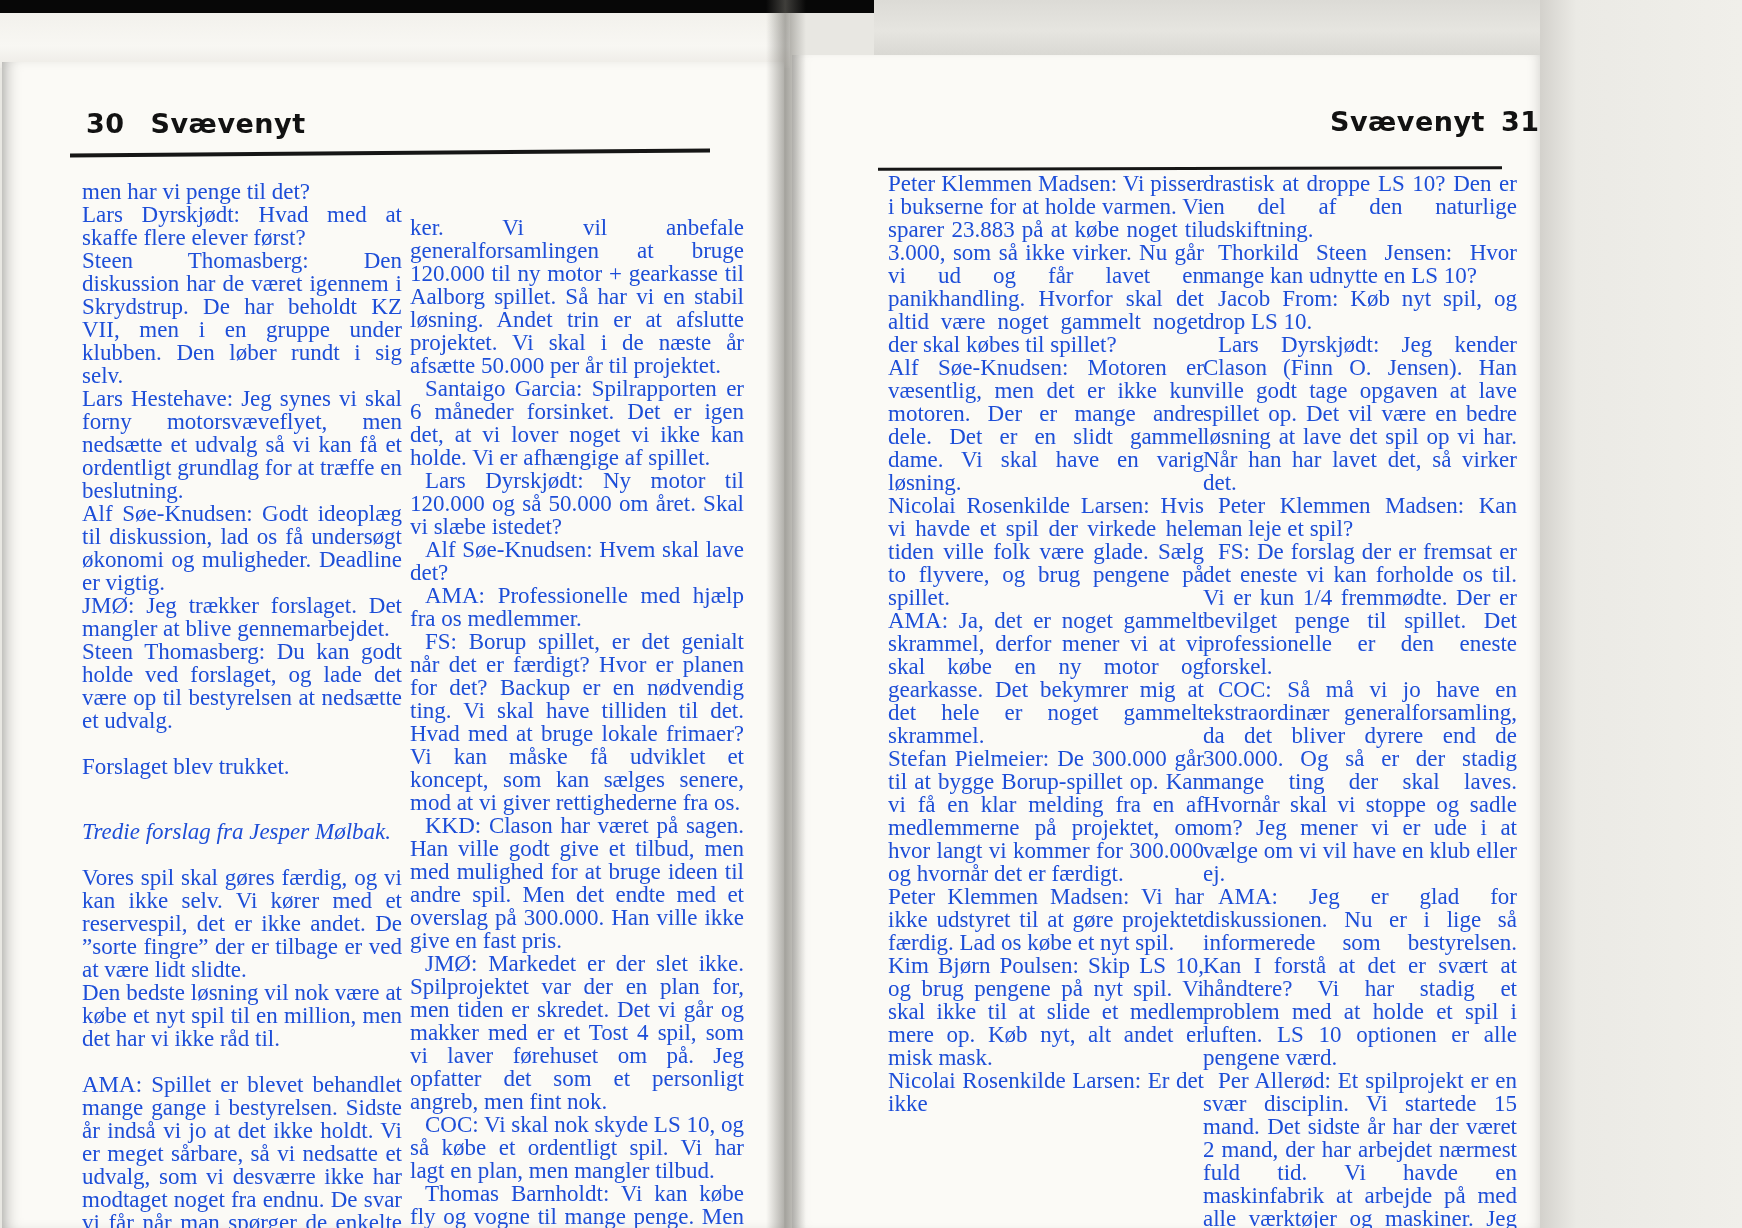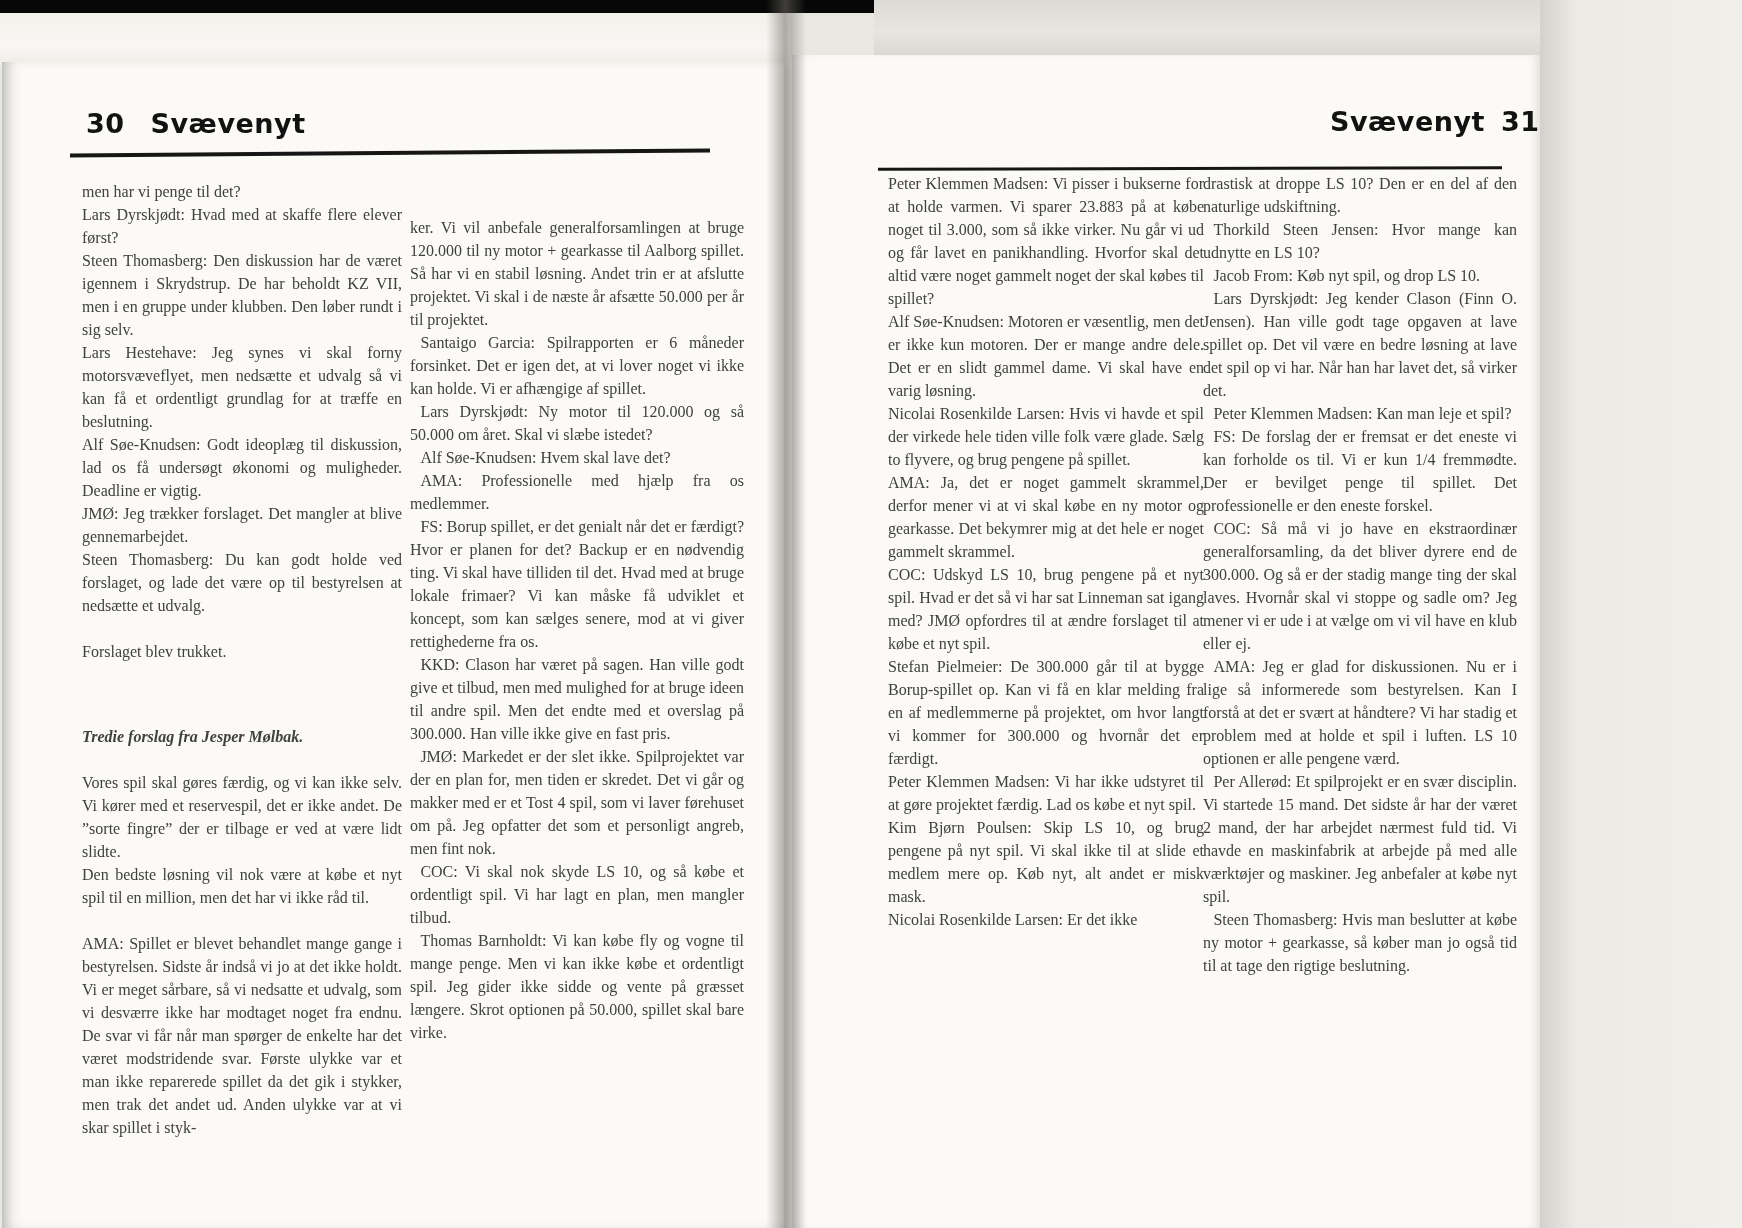--- a/index.html
+++ b/index.html
@@ -54,30 +54,30 @@
   .header-right { left: 1330px; top: 106px; }
   .header-right .pageno { margin-left: 16px; }
   .rule {
     position: absolute; background: #161616; height: 4px;
   }
   .rule-left { left: 70px; top: 151px; width: 640px; transform: rotate(-0.45deg); }
   .rule-right { left: 878px; top: 167px; width: 624px; transform: rotate(-0.15deg); height: 3px; }
   
   .col {
     position: absolute;
-    font-size: 16px; line-height: 23px; color: #404040;
+    font-size: 23px; line-height: 23px; color: #1d4ed8;
     text-align: justify;
   }
   .col-1 { left: 82px;   top: 180px; width: 320px; height: 1048px; overflow: hidden; }
   .col-2 { left: 410px;  top: 180px; width: 334px; height: 1048px; overflow: hidden; margin-top: 36px; }
   .col-3 { left: 888px;  top: 172px; width: 316px; height: 1056px; overflow: hidden; }
   .col-4 { left: 1203px; top: 172px; width: 314px; height: 1056px; overflow: hidden; }
   .para { margin: 0; }
   .col.indented .para:not(:first-child) { text-indent: 0.65em; }
-  .para.heading { font-weight: bold; font-style: italic; text-indent: 0 !important; margin-top: 20px; }
+  .para.heading { font-weight: normal; font-style: italic; text-indent: 0 !important; }
   .spacer-sm { height: 23px; }
   .spacer-lg { height: 42px; }
 </style>
 </head>
 <body>
 
 <div class="top-black-bar"></div>
 <div class="top-left-white"></div>
 <div class="top-right-gray"></div>
 <div class="right-margin"></div>
@@ -124,21 +124,20 @@
     <p class="para">KKD: Clason har været på sagen. Han ville godt give et tilbud, men med mulighed for at bruge ideen til andre spil. Men det endte med et overslag på 300.000. Han ville ikke give en fast pris.</p>
     <p class="para">JMØ: Markedet er der slet ikke. Spilprojektet var der en plan for, men tiden er skredet. Det vi går og makker med er et Tost 4 spil, som vi laver førehuset om på. Jeg opfatter det som et personligt angreb, men fint nok.</p>
     <p class="para">COC: Vi skal nok skyde LS 10, og så købe et ordentligt spil. Vi har lagt en plan, men mangler tilbud.</p>
     <p class="para">Thomas Barnholdt: Vi kan købe fly og vogne til mange penge. Men vi kan ikke købe et ordentligt spil. Jeg gider ikke sidde og vente på græsset længere. Skrot optionen på 50.000, spillet skal bare virke.</p>
   </div>
 <div class="col col-3">
     <p class="para">Peter Klemmen Madsen: Vi pisser i bukserne for at holde varmen. Vi sparer 23.883 på at købe noget til 3.000, som så ikke virker. Nu går vi ud og får lavet en panikhandling. Hvorfor skal det altid være noget gammelt noget der skal købes til spillet?</p>
     <p class="para">Alf Søe-Knudsen: Motoren er væsentlig, men det er ikke kun motoren. Der er mange andre dele. Det er en slidt gammel dame. Vi skal have en varig løsning.</p>
     <p class="para">Nicolai Rosenkilde Larsen: Hvis vi havde et spil der virkede hele tiden ville folk være glade. Sælg to flyvere, og brug pengene på spillet.</p>
     <p class="para">AMA: Ja, det er noget gammelt skrammel, derfor mener vi at vi skal købe en ny motor og gearkasse. Det bekymrer mig at det hele er noget gammelt skrammel.</p>
-    <p class="para">COC: Udskyd LS 10, brug pengene på et nyt spil. Hvad er det så vi har sat Linneman sat igang med? JMØ opfordres til at ændre forslaget til at købe et nyt spil.</p>
     <p class="para">Stefan Pielmeier: De 300.000 går til at bygge Borup-spillet op. Kan vi få en klar melding fra en af medlemmerne på projektet, om hvor langt vi kommer for 300.000 og hvornår det er færdigt.</p>
     <p class="para">Peter Klemmen Madsen: Vi har ikke udstyret til at gøre projektet færdig. Lad os købe et nyt spil.</p>
     <p class="para">Kim Bjørn Poulsen: Skip LS 10, og brug pengene på nyt spil. Vi skal ikke til at slide et medlem mere op. Køb nyt, alt andet er misk mask.</p>
     <p class="para">Nicolai Rosenkilde Larsen: Er det ikke</p>
   </div>
 <div class="col col-4 indented">
     <p class="para">drastisk at droppe LS 10? Den er en del af den naturlige udskiftning.</p>
     <p class="para">Thorkild Steen Jensen: Hvor mange kan udnytte en LS 10?</p>
     <p class="para">Jacob From: Køb nyt spil, og drop LS 10.</p>
     <p class="para">Lars Dyrskjødt: Jeg kender Clason (Finn O. Jensen). Han ville godt tage opgaven at lave spillet op. Det vil være en bedre løsning at lave det spil op vi har. Når han har lavet det, så virker det.</p>

